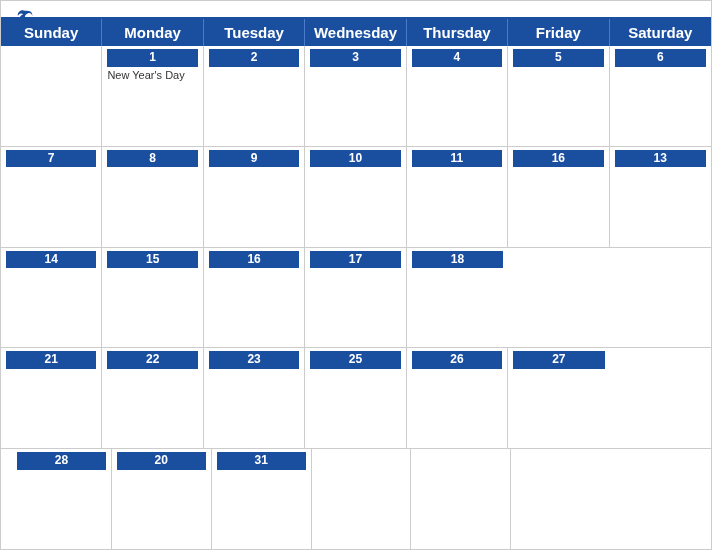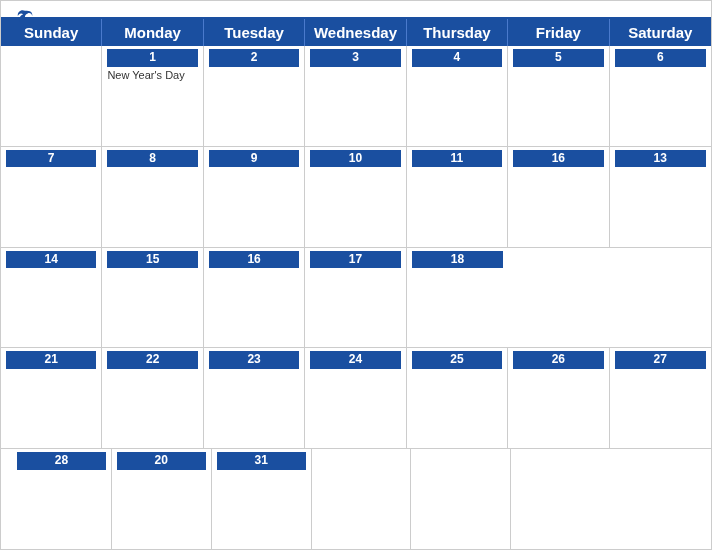--- a/index.html
+++ b/index.html
@@ -233,23 +233,20 @@
           <div class="day-cell">
             <span class="day-number">21</span>
           </div>
           <div class="day-cell">
             <span class="day-number">22</span>
           </div>
           <div class="day-cell">
             <span class="day-number">23</span>
           </div>
           <div class="day-cell">
-            <span class="day-number">24</span>
-          </div>
-          <div class="day-cell">
             <span class="day-number">25</span>
           </div>
           <div class="day-cell">
             <span class="day-number">26</span>
           </div>
           <div class="day-cell">
             <span class="day-number">27</span>
           </div>
         </div>
         <div class="week-row">

